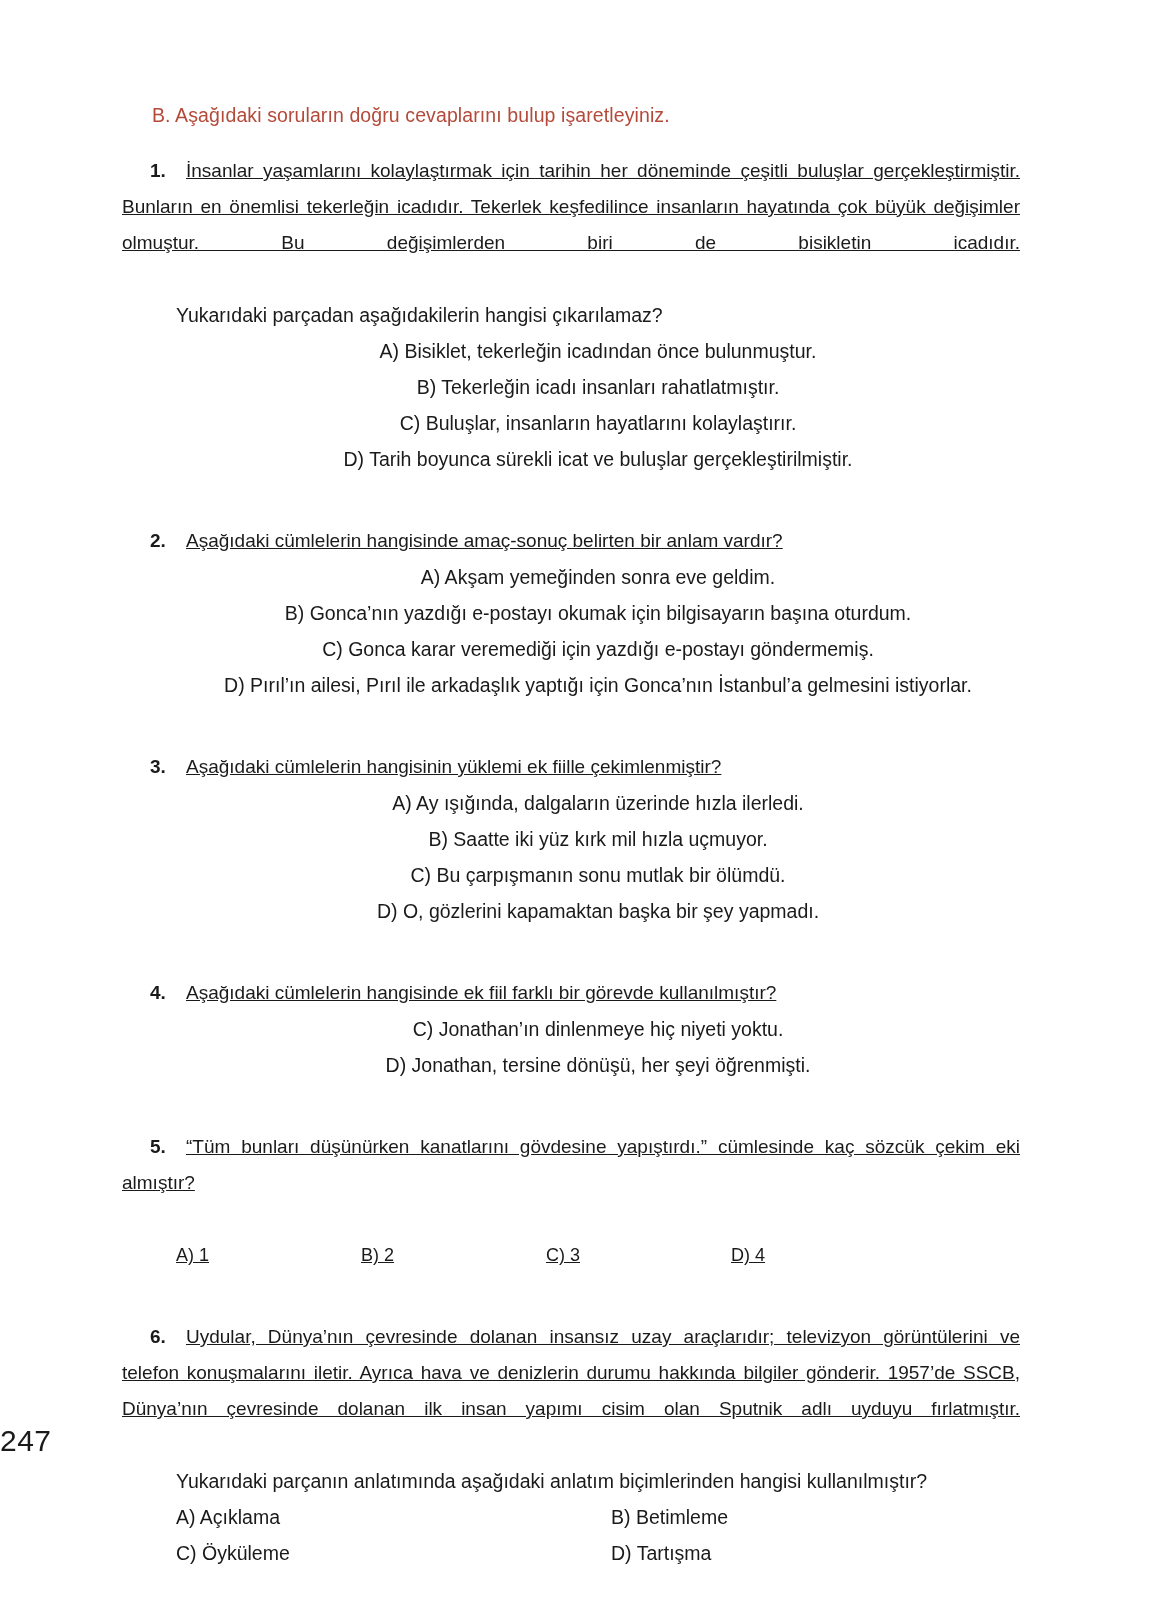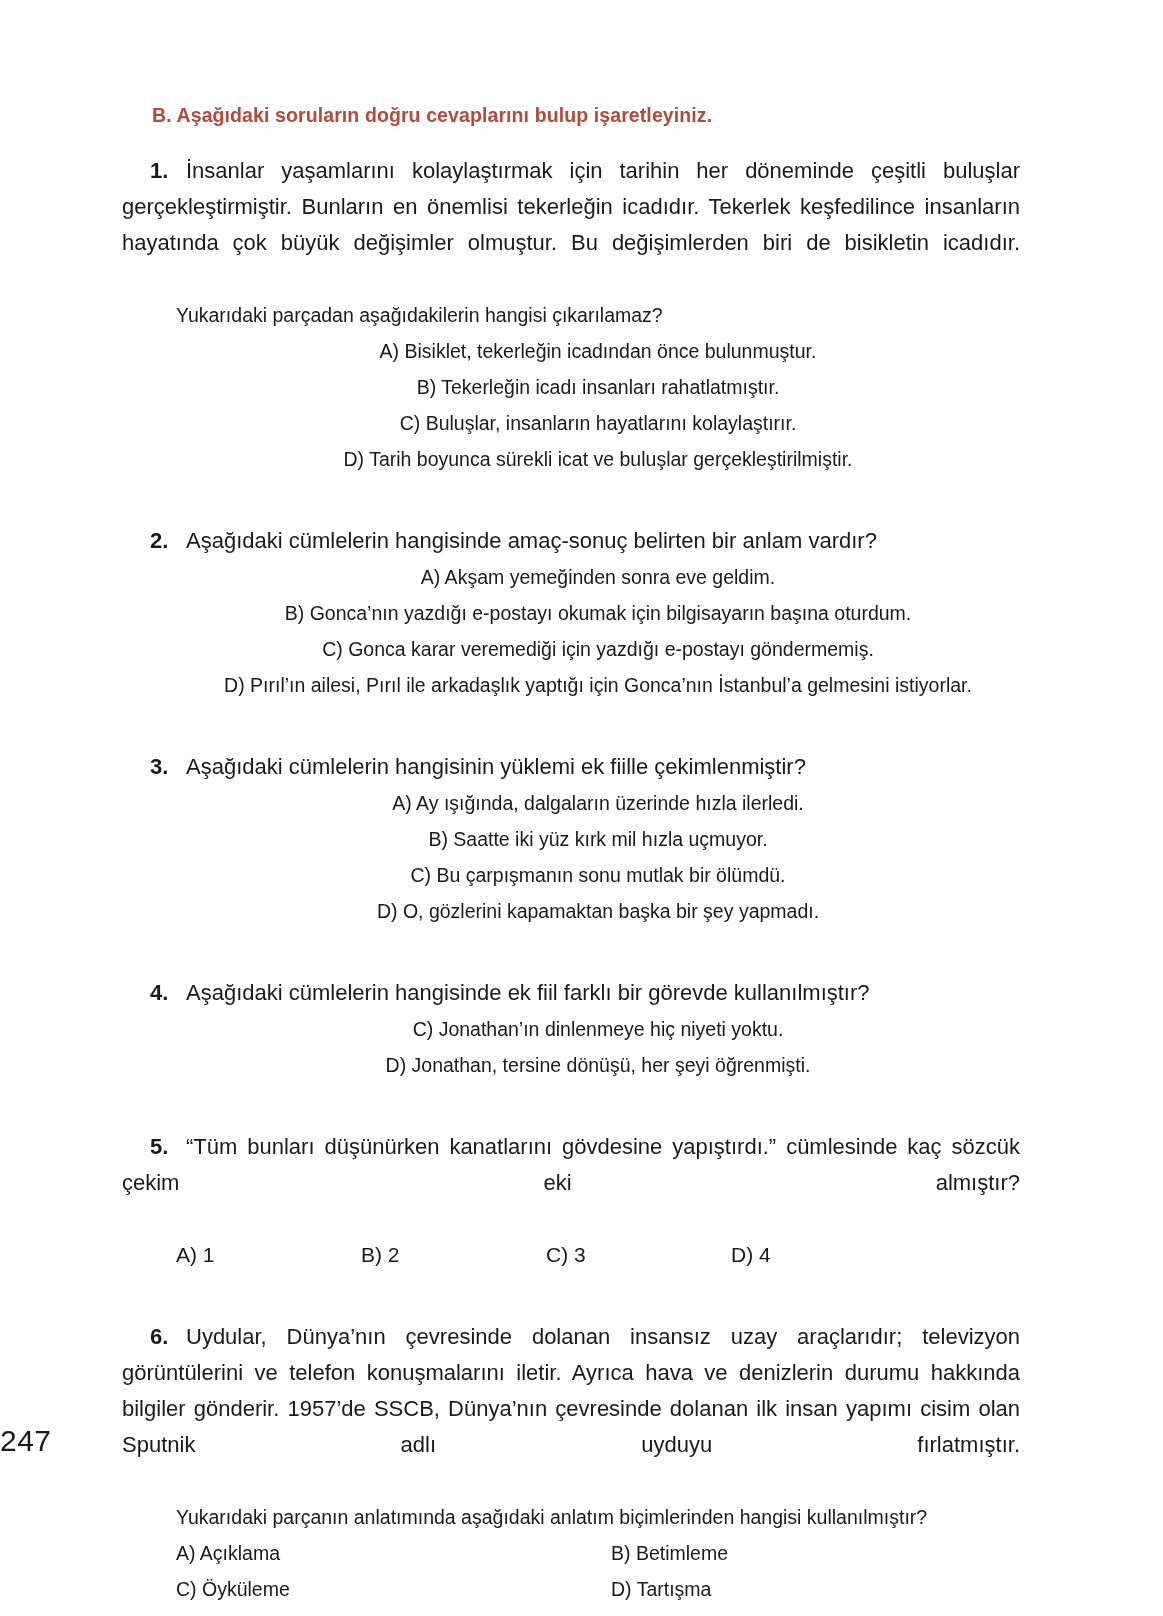--- a/index.html
+++ b/index.html
@@ -20,35 +20,36 @@
     box-sizing: border-box;
   }
   .content {
     position: absolute;
     left: 122px;
     top: 104px;
     width: 898px;
   }
   .section-heading {
     color: #b44a3a;
-    font-weight: bold;
+    font-weight: normal;
     font-size: 19.5px;
     letter-spacing: 0.1px;
     margin: 0 0 26px 30px;
   }
   .qblock {
     margin-bottom: 0;
   }
   .qpara {
-    font-size: 22px;
+    font-size: 19px;
     line-height: 36px;
     text-align: justify;
     text-justify: inter-word;
     margin: 0;
     text-indent: 0;
+    text-decoration: underline;
   }
   .qpara .qnum {
     font-weight: bold;
     display: inline-block;
     width: 36px;
     margin-left: 28px;
     text-indent: 0;
   }
   .qstem {
     font-size: 19.5px;
@@ -64,22 +65,23 @@
     line-height: 36px;
     margin: 0;
     padding-left: 54px;
     text-align: center;
   }
   .gap-lg { height: 46px; }
 
   .opt-row-4 {
     display: flex;
     padding-left: 54px;
-    font-size: 21px;
+    font-size: 18px;
     line-height: 36px;
+    text-decoration: underline;
   }
   .opt-row-4 > span { width: 185px; }
 
   .opt-row-2 {
     display: flex;
     padding-left: 54px;
     font-size: 19.5px;
     line-height: 36px;
   }
   .opt-row-2 > span:first-child { width: 435px; }

